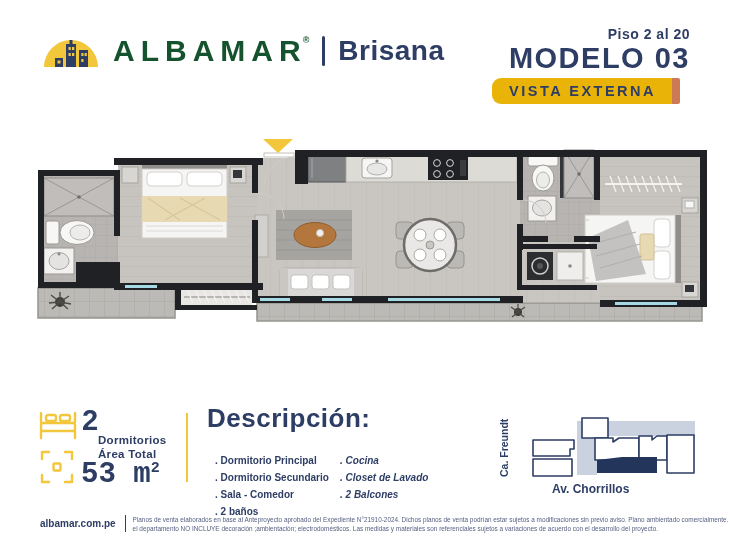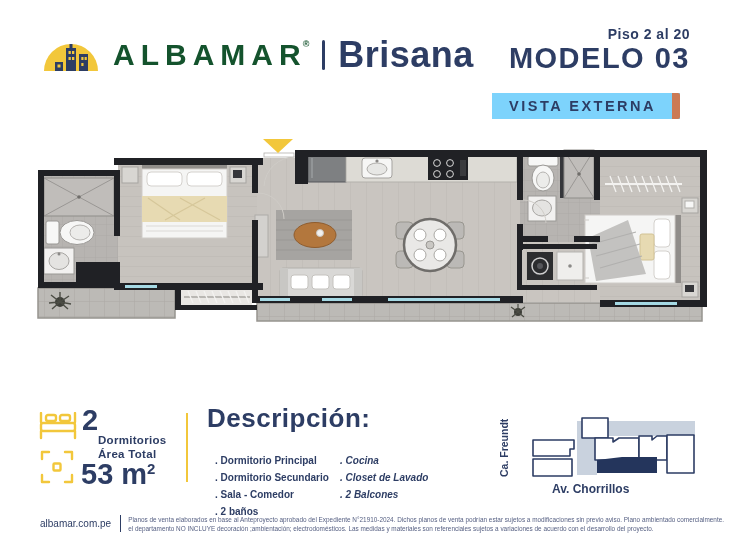--- a/index.html
+++ b/index.html
@@ -4,26 +4,26 @@
 <style>
   html,body{margin:0;padding:0;}
   body{width:730px;height:548px;background:#ffffff;position:relative;overflow:hidden;
        font-family:"Liberation Sans",sans-serif;color:#2d3d64;}
   .abs{position:absolute;}
   
   .logo-row{left:42px;top:34px;display:flex;align-items:center;gap:13px;}
   .brand{font-size:30px;font-weight:bold;letter-spacing:6px;color:#14532d;}
   .brand sup{font-size:9px;letter-spacing:0;vertical-align:18px;margin-left:-4px;}
   .brand-divider{width:3px;height:30px;background:#2d3d64;border-radius:2px;}
-  .project{font-size:36px;font-weight:bold;letter-spacing:0.5px;color:#2d3d64;}
+  .project{font-size:28px;font-weight:bold;letter-spacing:0.5px;color:#2d3d64;}
   .header-right{right:40px;top:26px;display:flex;flex-direction:column;align-items:flex-end;}
   .floors{font-size:14px;font-weight:bold;letter-spacing:0.5px;}
   .model{font-size:29px;font-weight:bold;letter-spacing:1.5px;margin-top:0px;}
-  .badge{position:relative;margin-top:18px;margin-right:10px;background:#7dd3fc;
-         padding:4px 24px 4px 17px;border-radius:0;}
+  .badge{position:relative;margin-top:3px;margin-right:10px;background:#eab308;
+         padding:4px 24px 4px 17px;border-radius:9px;}
   .badge-text{font-size:14.5px;font-weight:bold;letter-spacing:2.5px;color:#2d3d64;}
   .badge-accent{position:absolute;right:0;top:0;bottom:0;width:8px;background:#cb7a55;
                 border-radius:0 2px 2px 0;}
   
   .plan{left:30px;top:136px;width:680px;height:200px;}
   
   .stat-num{font-size:29px;font-weight:bold;letter-spacing:0.5px;}
   .stat-label{font-size:11.5px;font-weight:bold;letter-spacing:0.3px;padding-left:16px;}
   .area-value{font-size:29px;font-weight:bold;}
   .area-value sup{font-size:15px;vertical-align:10px;}
@@ -31,21 +31,21 @@
   
   .desc-title{left:207px;top:403px;font-size:26px;font-weight:bold;letter-spacing:0.5px;}
   .desc-col{list-style:none;margin:8px;padding:0;font-size:10px;font-weight:bold;line-height:17px;}
   .desc-col li{white-space:nowrap;}
   
   .street-left{left:498px;top:412px;height:72px;writing-mode:vertical-rl;transform:rotate(180deg);
                font-size:10.5px;font-weight:bold;text-align:center;}
   .street-bottom{left:552px;top:482px;width:160px;font-size:12px;font-weight:bold;}
   
   .footer{left:40px;top:515px;display:flex;align-items:flex-start;}
-  .website{font-size:10px;font-weight:normal;padding-right:9px;border-right:1.5px solid #2d3d64;
+  .website{font-size:10px;font-weight:bold;padding-right:9px;border-right:1.5px solid #2d3d64;
            margin-right:7px;line-height:17px;color:#2d3d64;text-decoration:none;}
   .fineprint{font-size:6.4px;line-height:8.6px;color:#555f82;white-space:nowrap;padding-top:1px;}
 </style>
 </head>
 <body>
 
 <div class="abs logo-row">
   <svg width="58" height="33" viewBox="0 0 58 33">
     <path d="M2,32 A27,27 0 0 1 56,32 Z" fill="#f2c73b"></path>
     <rect x="13" y="23" width="8" height="9" fill="#2d3d64"></rect>
@@ -302,21 +302,21 @@
 <div class="abs stat-num" style="left:82px;top:404px;">2</div>
 <div class="abs stat-label" style="left:82px;top:434px;">Dormitorios</div>
 
 <div class="abs" style="left:40px;top:450px;">
   <svg width="34" height="34" viewBox="0 0 34 34" fill="none" stroke="#f2c73b" stroke-width="2.4" stroke-linecap="round" stroke-linejoin="round">
     <path d="M2,9 V2 H9 M25,2 H32 V9 M32,25 V32 H25 M9,32 H2 V25"></path>
     <rect x="13.5" y="13.5" width="7" height="7" rx="1"></rect>
   </svg>
 </div>
 <div class="abs stat-label" style="left:82px;top:448px;">Área Total</div>
-<div class="abs area-value" style="left:81px;top:458px;"><span>53 m</span><sup>2</sup></div>
+<div class="abs area-value" style="left:81px;top:458px;font-family:Liberation Mono, monospace;"><span>53 m</span><sup>2</sup></div>
 
 <div class="abs v-divider"></div>
 
 <div class="abs desc-title">Descripción:</div>
 <ul class="abs desc-col" style="left:207px;top:444px;">
   <li>. Dormitorio Principal</li>
   <li>. Dormitorio Secundario</li>
   <li>. Sala - Comedor</li>
   <li>. 2 baños</li>
 </ul>

